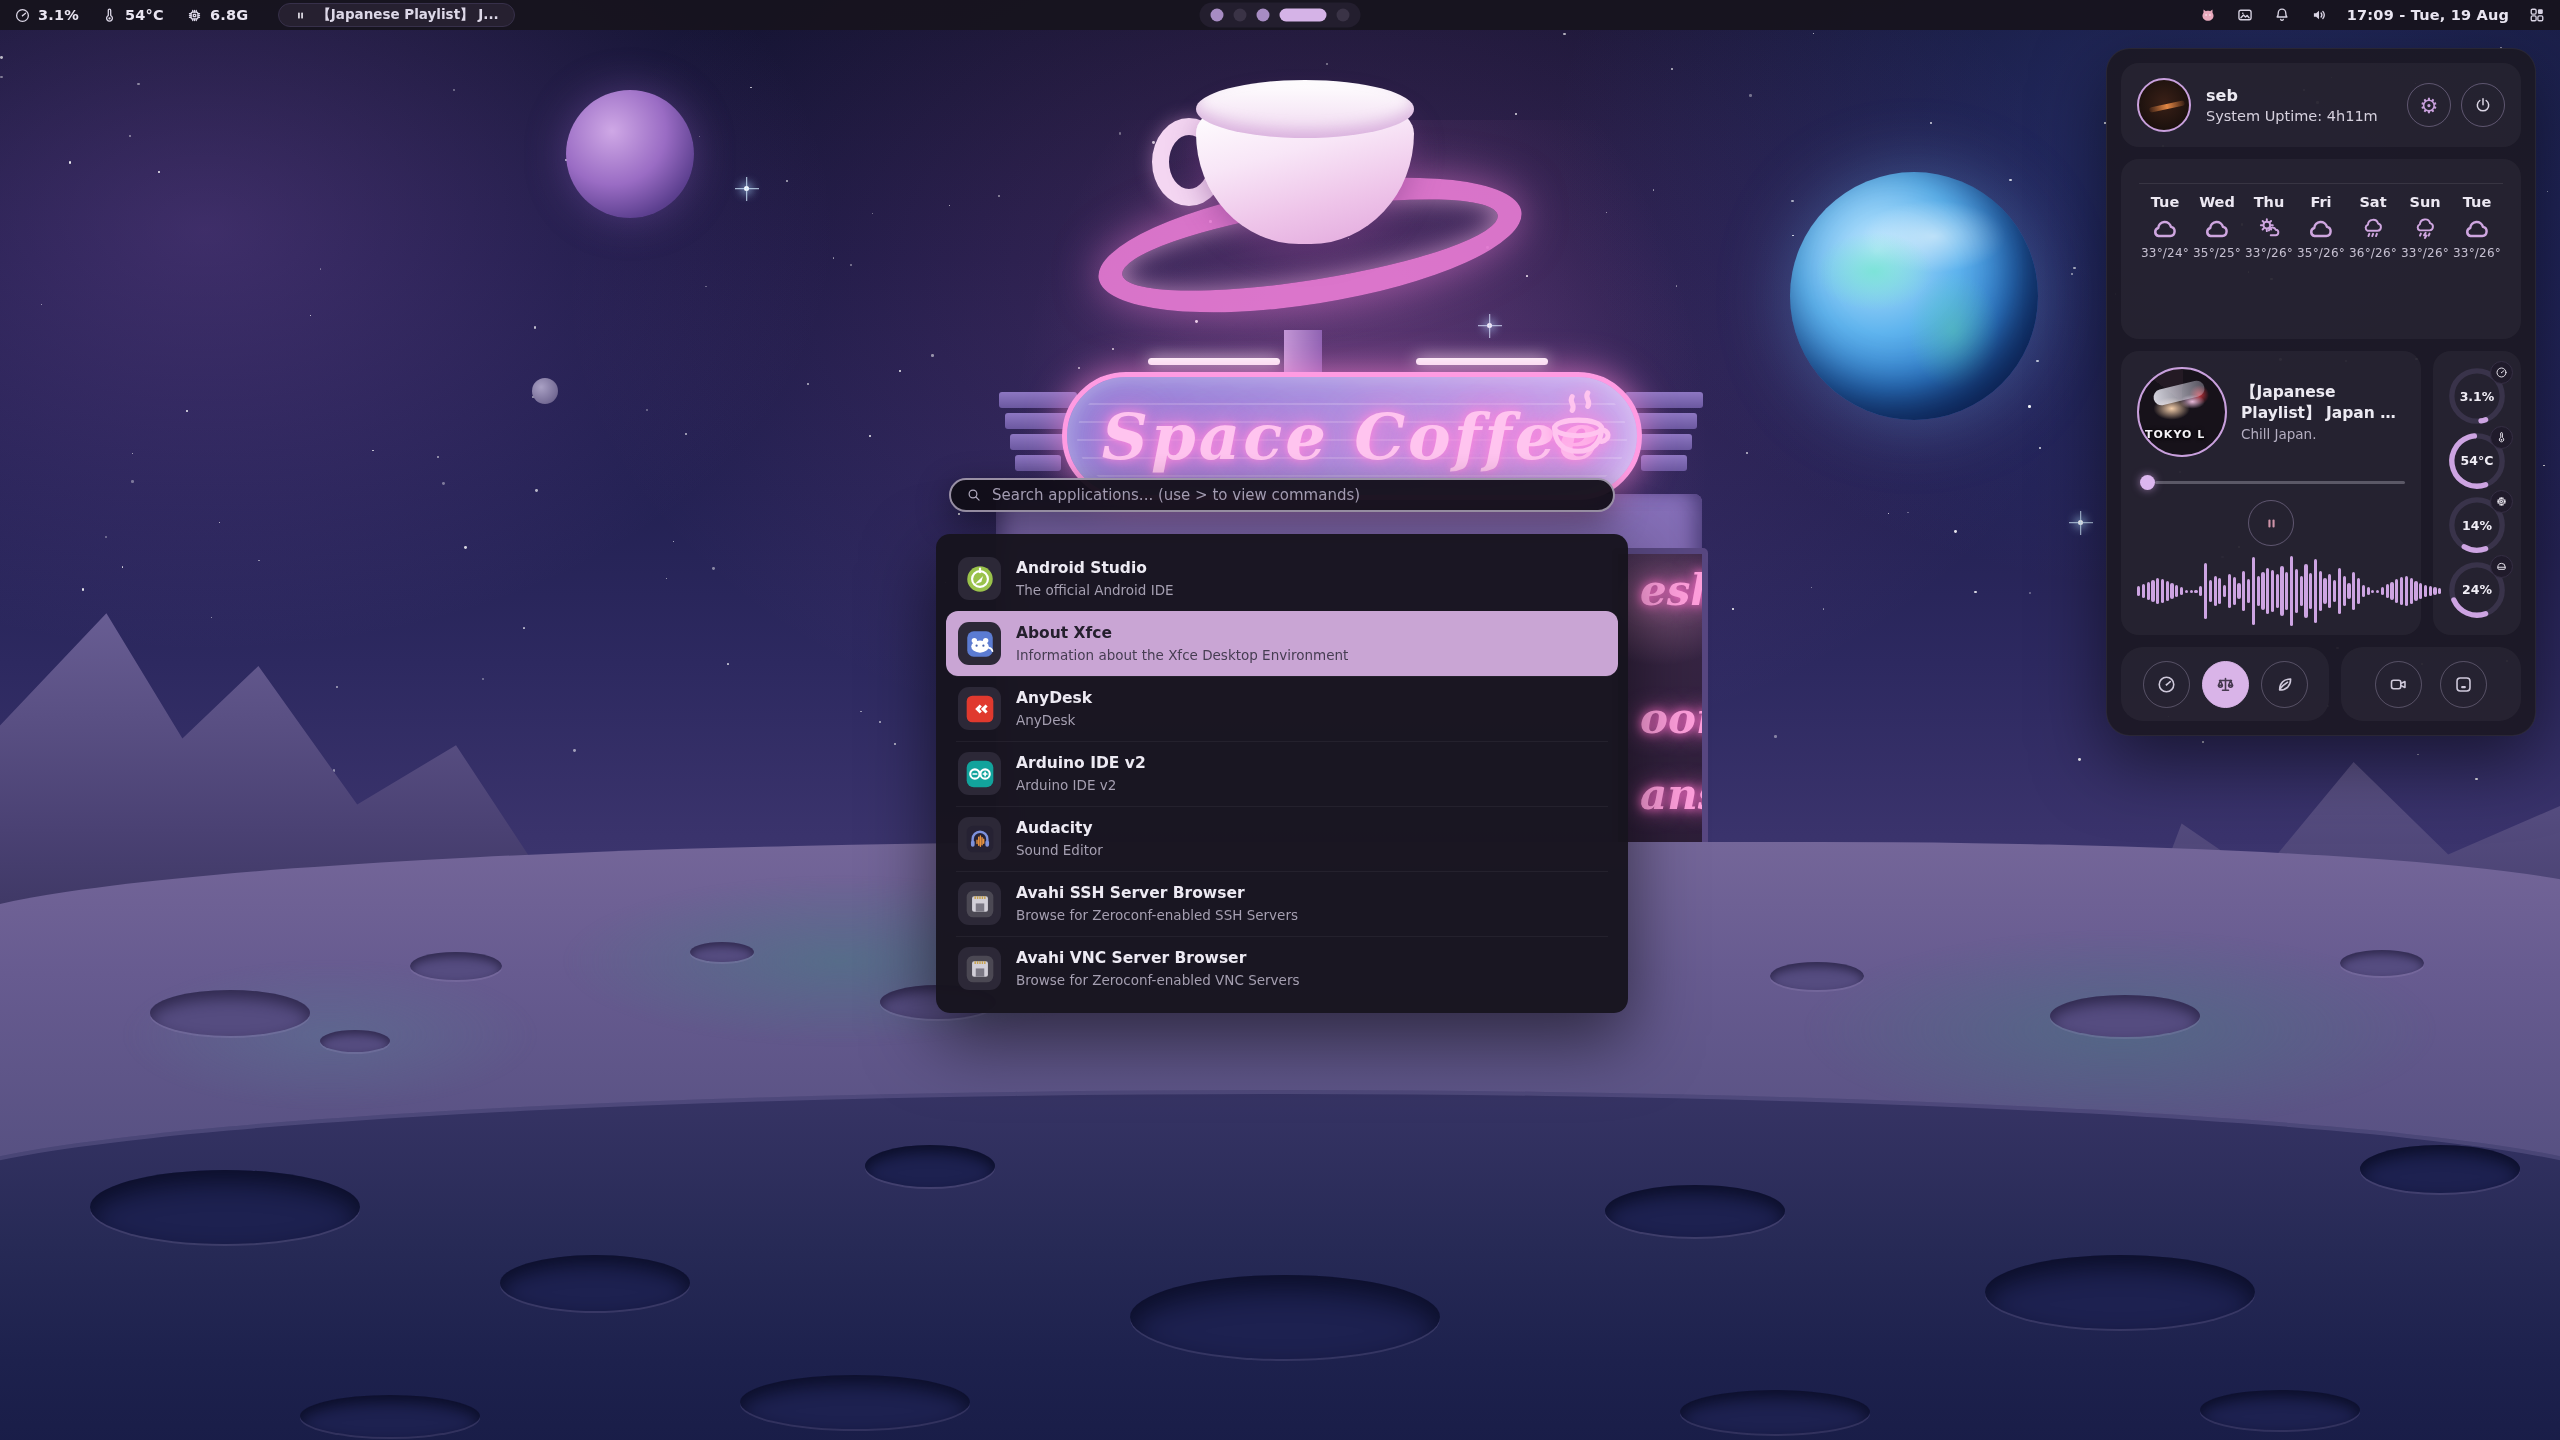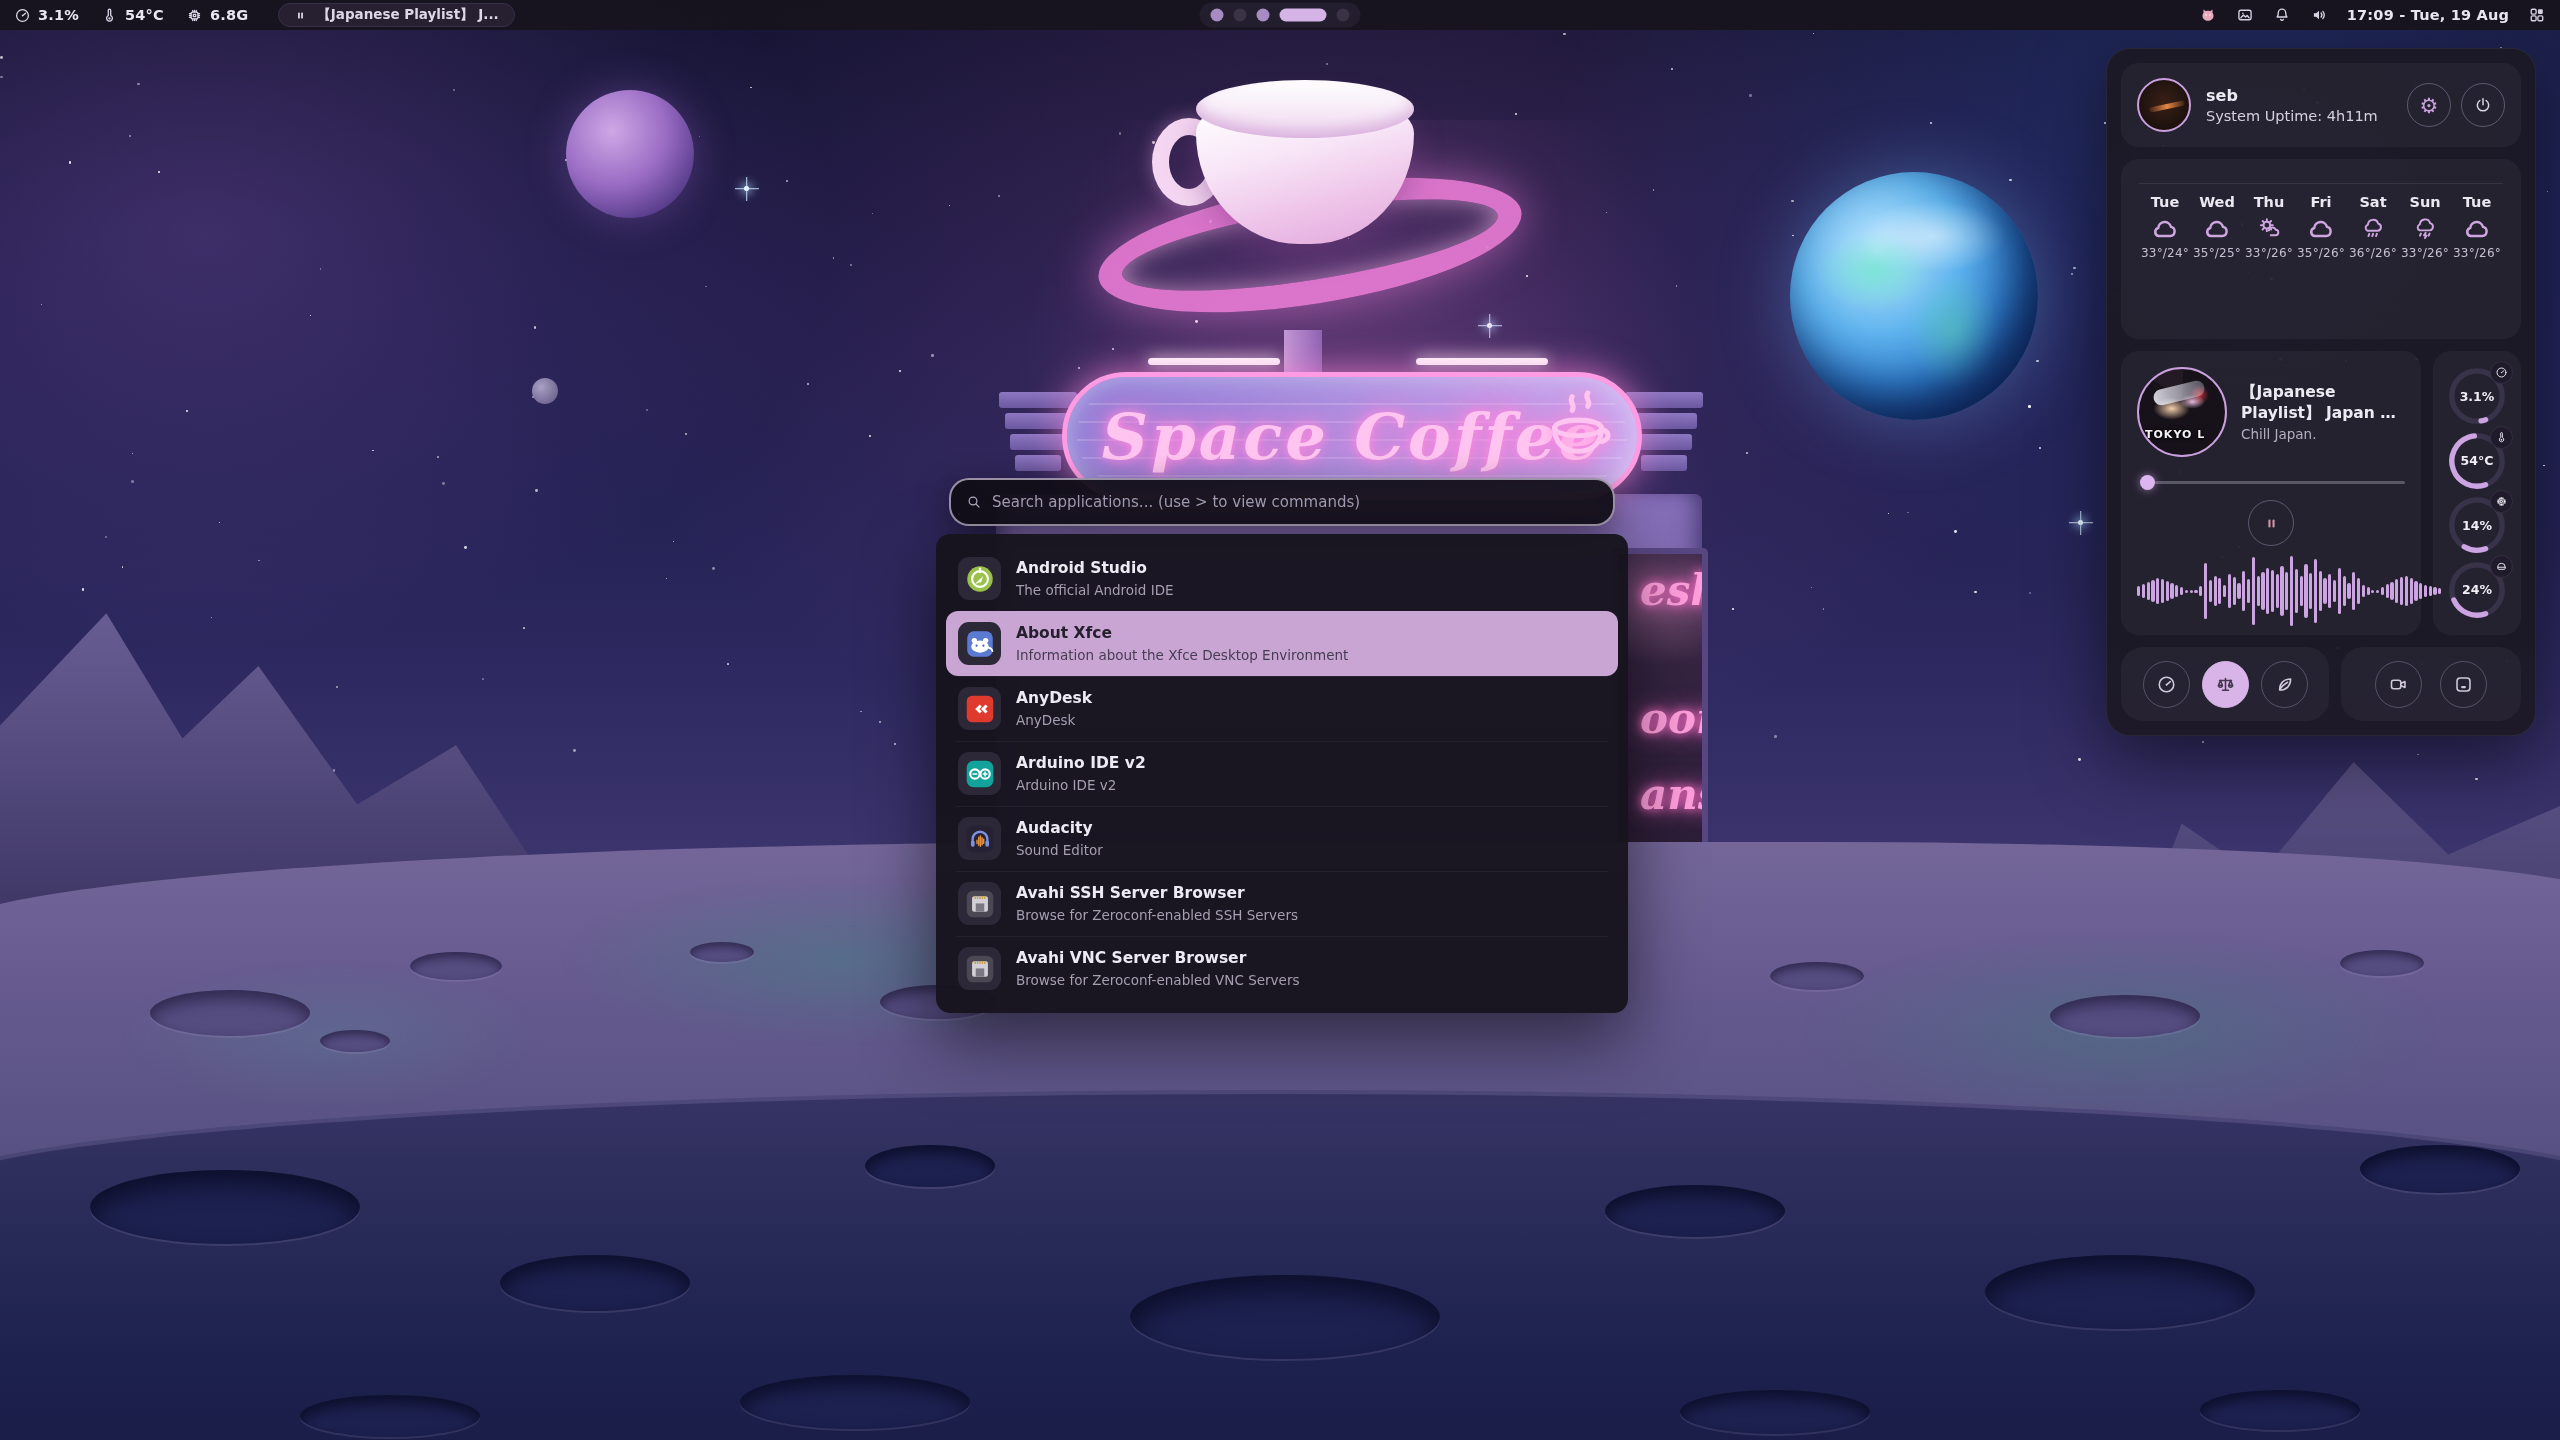--- a/index.html
+++ b/index.html
@@ -118,21 +118,21 @@
     gap:10px; height:25px; padding:0 11px; border-radius:13px; background:#231e2e; }
   .ws-dot { width:13px; height:13px; border-radius:7px; cursor:pointer; }
   .ws-dot.occupied { background:#a78cc3; }
   .ws-dot.empty { background:#3a3346; }
   .ws-dot.active { width:47px; background:#d5b3e7; }
   .tb-right { margin-left:auto; display:flex; align-items:center; gap:19px; }
   .tb-icon { width:18px; height:18px; color:#d8d3e3; display:flex; cursor:pointer; }
   .tb-clock { font-size:14.5px; font-weight:700; letter-spacing:.2px; cursor:pointer; }
 
   
-  .search-bar { position:absolute; left:949px; top:478px; width:666px; height:48px; border-radius:20px;
+  .search-bar { position:absolute; left:949px; top:478px; width:666px; height:34px; border-radius:20px;
     background:rgba(17,14,23,.94); border:2px solid rgba(213,202,226,.7); z-index:40;
     display:flex; align-items:center; gap:10px; padding:0 15px; box-shadow:0 10px 34px rgba(0,0,0,.45); }
   .search-bar .ic { width:16px; height:16px; color:#b5aec2; display:flex; }
   .search-input { flex:1; background:transparent; border:none; outline:none; color:#ece8f4; font-size:15px; font-family:inherit; }
   .search-input::placeholder { color:#a49db3; }
   .app-list { position:absolute; left:936px; top:534px; width:692px; height:479px; border-radius:14px;
     background:rgba(23,20,30,.97); z-index:40; padding:12px 10px; box-shadow:0 26px 70px rgba(0,0,0,.55); }
   .app-row { display:flex; align-items:center; gap:15px; height:65px; padding:0 12px; border-radius:12px; position:relative; cursor:pointer; }
   .app-row.sep::before { content:""; position:absolute; left:10px; right:10px; top:0; height:1px; background:rgba(255,255,255,.05); }
   .app-row.selected { background:#c9a5d4; }

